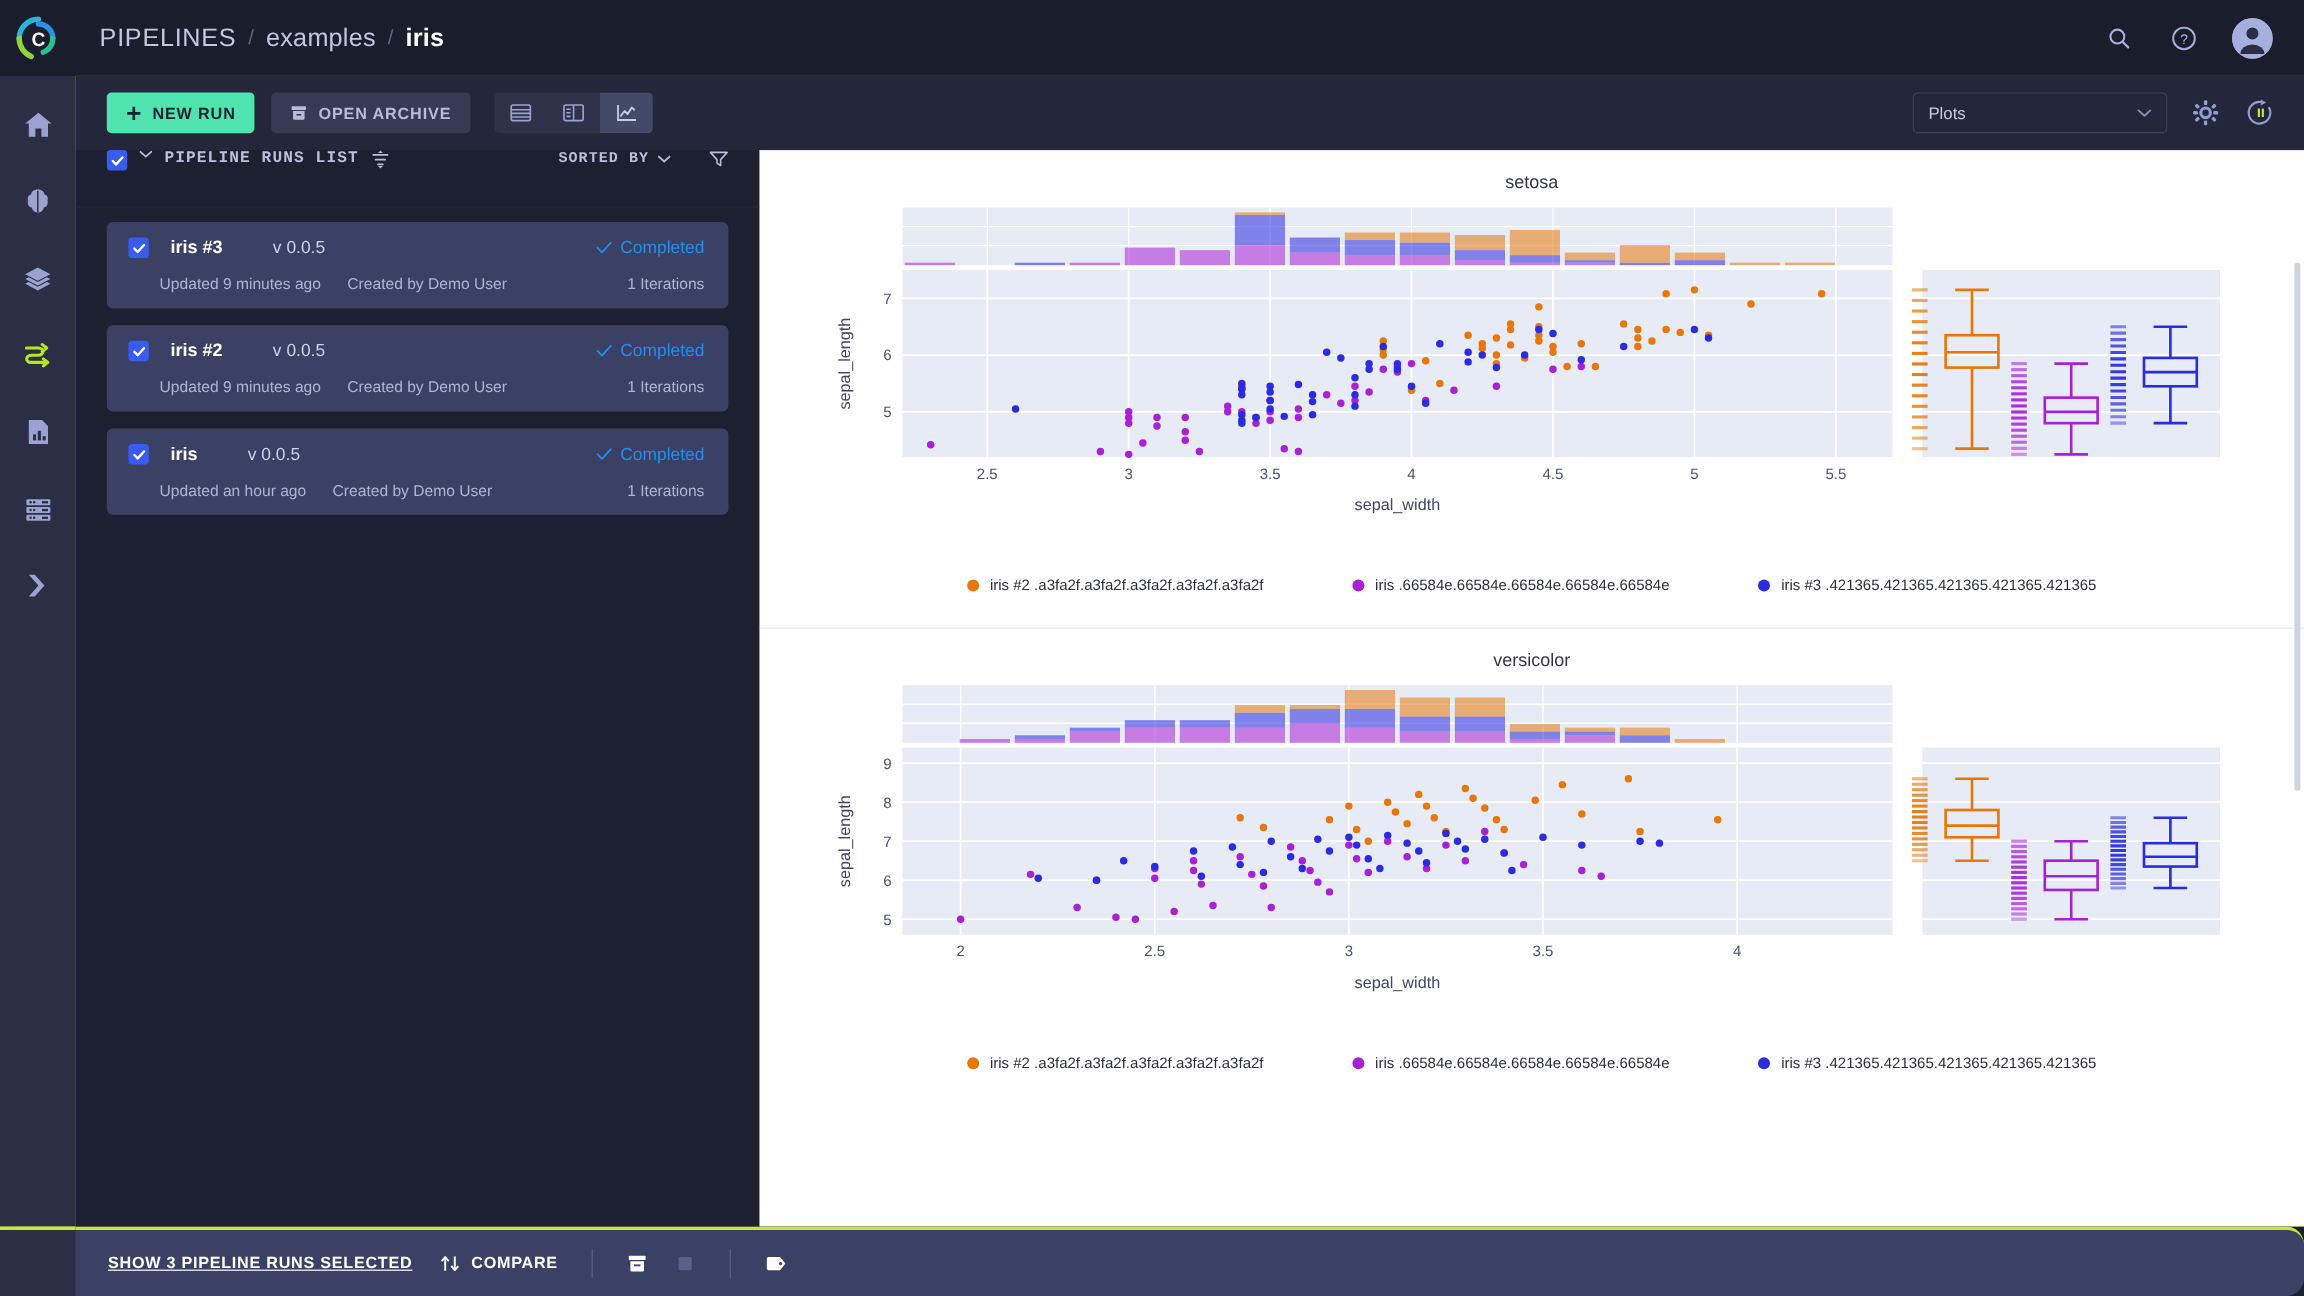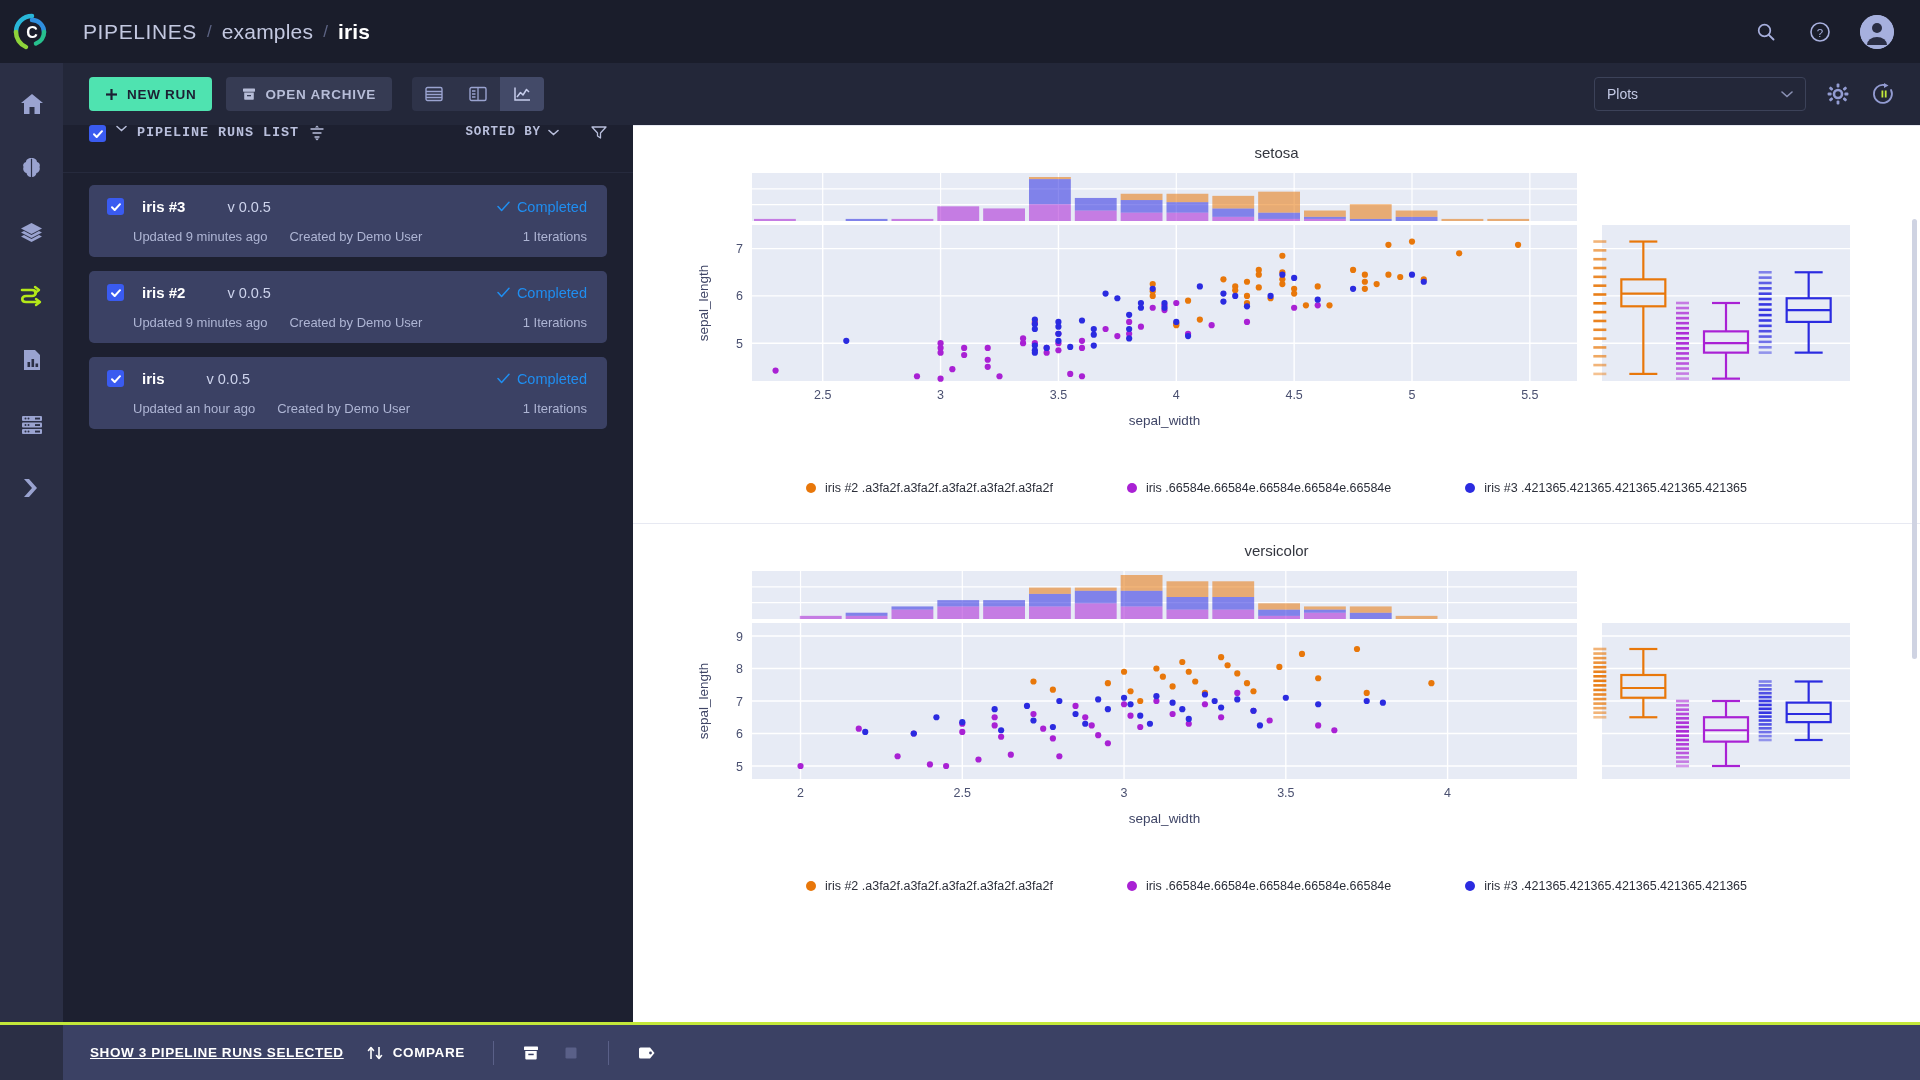--- a/index.html
+++ b/index.html
@@ -110,21 +110,21 @@
   .legend-dot { width: 10px; height: 10px; border-radius: 50%; }
   .legend-label { color: #2c2f3a; font-size: 12.5px; }
   .pane-divider { height: 1px; background: #e7e9f2; }
 
   
   .vscroll { position: absolute; right: 3px; top: 94px; width: 5px; height: 440px; background: #cfd3e2; border-radius: 3px; }
 
   
   .bottombar {
     height: 58px; flex: 0 0 58px; background: #3b4164; display: flex; align-items: center;
-    padding-left: 90px; gap: 22px; border-top: 3px solid #c3e83a; position: relative; z-index: 20;
+    padding-left: 90px; gap: 22px; border-top: 3px solid #c3e83a; position: relative; z-index: 20; border-radius: 15px;
   }
   .bb-link { color: #ffffff; font-size: 13.5px; font-weight: bold; letter-spacing: .6px; text-decoration: underline; cursor: pointer; }
   .bb-btn { display: flex; align-items: center; gap: 9px; color: #ffffff; font-size: 13.5px; font-weight: bold; letter-spacing: .6px; cursor: pointer; }
   .bb-sep { width: 1px; height: 24px; background: #5a6088; margin: 0 6px; }
   .bb-icon { cursor: pointer; display: flex; align-items: center; }
   .bottom-left-pad { position: absolute; left: 0; top: 0; width: 63px; height: 100%; background: #2b2f45; border-top: 3px solid #c3e83a; box-sizing: content-box; top: -3px; }
 </style>
 </head>
 <body>
 

